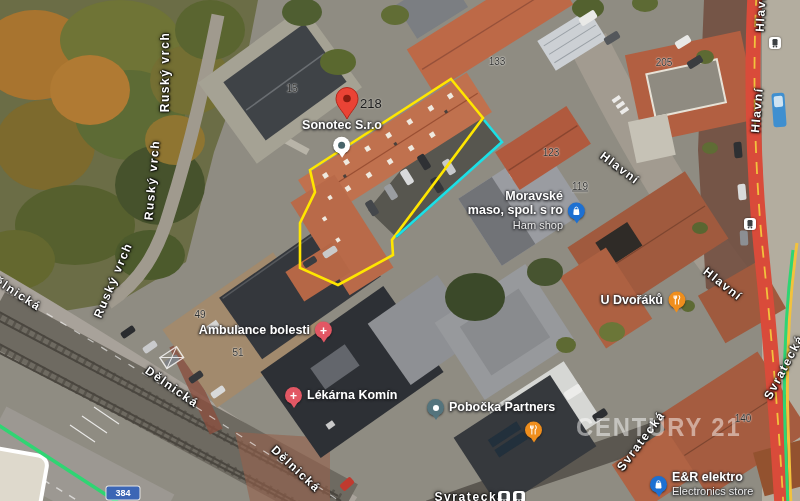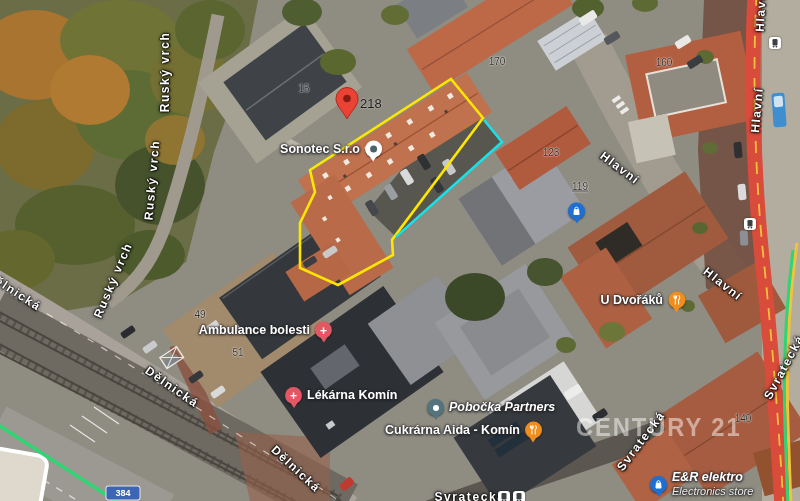--- a/index.html
+++ b/index.html
@@ -14,21 +14,21 @@
 
   
   .bnum{position:absolute;transform:translate(-50%,-50%);font-size:10px;color:#30302e;
         text-shadow:0 0 2px rgba(255,255,255,.85),0 0 1px rgba(255,255,255,.95);}
 
   
   .poi{position:absolute;display:flex;align-items:center;gap:5px;white-space:nowrap;z-index:4;}
   .poi .txt{font-size:12.5px;font-weight:bold;color:#fff;line-height:1.15;
             text-shadow:0 0 2px #202124,0 0 3px #202124,0 1px 3px #202124;}
   .poi .sub{font-size:11px;font-weight:normal;color:#ededed;}
-  .ra{text-align:right;} .la{text-align:left;font-style:italic;}
+  .ra{text-align:right;} .la{text-align:left;}
 
   .pin{position:relative;width:17px;height:17px;border-radius:50%;background:currentColor;
        flex:0 0 auto;display:flex;align-items:center;justify-content:center;
        box-shadow:0 1px 2px rgba(0,0,0,.55);}
   .pin::after{content:"";position:absolute;top:100%;left:50%;transform:translateX(-50%);
        margin-top:-2px;border:4px solid transparent;border-top:6px solid currentColor;}
   .pin-white{color:#fff;} .pin-slate{color:#54747d;} .pin-red{color:#e25764;}
   .pin-orange{color:#ef8e1d;} .pin-blue{color:#1d70d2;}
   .pin .dot-slate{width:7px;height:7px;border-radius:50%;background:#48646a;}
   .pin .dot-white{width:6px;height:6px;border-radius:50%;background:#fff;}
@@ -395,39 +395,44 @@
       </svg>
   </div>
   <div class="transit" style="left:519px;top:497px;">
     <svg width="10" height="10" viewBox="0 0 10 10">
         <rect x="2.5" y="1" width="5" height="6.5" rx="1.2" fill="#3c4043"></rect>
         <circle cx="3.6" cy="8.6" r=".9" fill="#3c4043"></circle>
         <circle cx="6.4" cy="8.6" r=".9" fill="#3c4043"></circle>
       </svg>
   </div>
 
-  <div class="bnum" style="left:304px;top:88px;text-align:center;">15</div>
+  <div class="bnum" style="left:292px;top:88px;text-align:center;">15</div>
   <div class="bnum" style="left:200px;top:314px;">49</div>
   <div class="bnum" style="left:238px;top:352px;">51</div>
   <div class="bnum" style="left:743px;top:418px;">140</div>
   <div class="bnum" style="left:580px;top:186px;text-decoration:underline;">119</div>
   <div class="bnum" style="left:551px;top:152px;">123</div>
-  <div class="bnum" style="left:664px;top:62px;">160</div>
-  <div class="bnum" style="left:497px;top:61px;">170</div>
+  <div class="bnum" style="left:664px;top:62px;">205</div>
+  <div class="bnum" style="left:497px;top:61px;">133</div>
 
   <div class="shield" style="left:123px;top:493px;">384</div>
 
-  <div class="poi" style="left:382px;top:149px;transform:translate(-100%,-50%);">
+  <div class="poi" style="left:382px;top:136px;transform:translate(-100%,-50%);flex-direction:column;">
     <span class="txt">Sonotec S.r.o</span>
     <span class="pin pin-white">
         <span class="dot-slate"></span>
       </span>
   </div>
 
   <div class="poi" style="left:585px;top:211px;transform:translate(-100%,-50%);">
+    <span class="txt ra">
+      <span>Moravské</span><br>
+      <span>maso, spol. s ro</span><br>
+      <span class="sub">Ham shop</span>
+    </span>
     <span class="pin pin-blue">
       <svg width="11" height="11" viewBox="0 0 12 12">
         <path d="M3.2,4.2 h5.6 l.5,5.2 a.8,.8 0 0 1 -.8,.9 h-5 a.8,.8 0 0 1 -.8,-.9 z" fill="#fff"></path>
         <path d="M4.3,4.5 v-1 a1.7,1.7 0 0 1 3.4,0 v1" stroke="#fff" stroke-width="1" fill="none"></path>
       </svg>
     </span>
   </div>
 
   <div class="poi" style="left:332px;top:330px;transform:translate(-100%,-50%);">
     <span class="txt">Ambulance bolesti</span>
@@ -447,21 +452,20 @@
   <div class="poi" style="left:427px;top:399px;">
     <span class="pin pin-slate">
         <span class="dot-white"></span>
       </span>
     <span class="txt la">
       <span>Pobočka Partners</span><br>
     </span>
   </div>
 
   <div class="poi" style="left:542px;top:430px;transform:translate(-100%,-50%);">
-    <span class="txt">Cukrárna Aida - Komín</span>
     <span class="pin pin-orange">
       <svg width="11" height="11" viewBox="0 0 12 12">
         <path d="M4.2,1.2 v9.6 M2.8,1.2 v3 M5.6,1.2 v3 M2.8,4.2 h2.8" stroke="#fff" stroke-width="1.1" fill="none"></path>
         <path d="M7.8,1.2 c1.7,.6 1.7,3.6 0,4.8 v4.8" stroke="#fff" stroke-width="1.1" fill="none"></path>
       </svg>
     </span>
   </div>
 
   <div class="poi" style="left:685px;top:300px;transform:translate(-100%,-50%);">
     <span class="txt">U Dvořáků</span>

